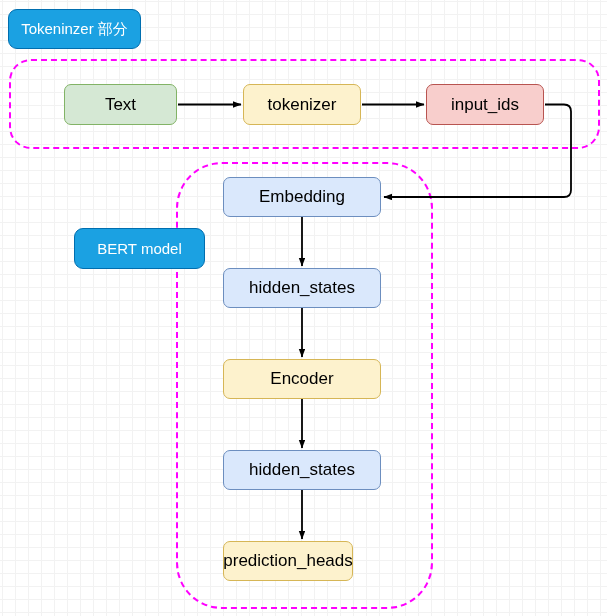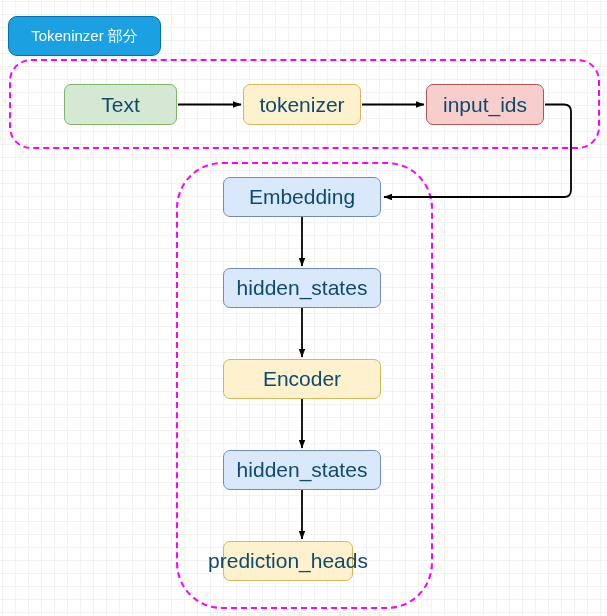--- a/index.html
+++ b/index.html
@@ -60,43 +60,42 @@
     font-size: 15px;
     display: flex;
     align-items: center;
     justify-content: center;
     box-sizing: border-box;
     white-space: nowrap;
   }
   #tag-tokenizer {
     left: 8px;
     top: 9px;
-    width: 153px;
+    width: 133px;
     height: 40px;
-    margin-top: 7px;
   }
   #tag-bert {
     left: 74px;
     top: 228px;
     width: 131px;
     height: 41px;
   }
 
   
   .node {
     position: absolute;
     box-sizing: border-box;
     border-radius: 7px;
     border-width: 1.4px;
     border-style: solid;
     display: flex;
     align-items: center;
     justify-content: center;
-    font-size: 21px;
-    color: #0c4a6e;
+    font-size: 17px;
+    color: #000000;
     white-space: nowrap;
   }
   .node.green  { background-color: #d5e8d4; border-color: #82b366; }
   .node.yellow { background-color: #fdf2cd; border-color: #d6b656; }
   .node.red    { background-color: #f8cecc; border-color: #b85450; }
   .node.blue   { background-color: #dae8fc; border-color: #6c8ebf; }
 
   #node-text            { left: 64px;  top: 84px;  width: 113px; height: 41px; }
   #node-tokenizer       { left: 243px; top: 84px;  width: 118px; height: 41px; }
   #node-input-ids       { left: 426px; top: 84px;  width: 118px; height: 41px; }
@@ -141,20 +140,21 @@
 
     <line x1="302" y1="308" x2="302" y2="357" stroke="#000000" stroke-width="1.8" marker-end="url(#arrowhead)"></line>
 
     <line x1="302" y1="399" x2="302" y2="448" stroke="#000000" stroke-width="1.8" marker-end="url(#arrowhead)"></line>
 
     <line x1="302" y1="490" x2="302" y2="539" stroke="#000000" stroke-width="1.8" marker-end="url(#arrowhead)"></line>
   </svg>
 
   <div class="tag" id="tag-tokenizer">Tokeninzer 部分</div>
 
+  <div class="tag" id="tag-bert">BERT model</div>
 
   <div class="node green" id="node-text">Text</div>
 
   <div class="node red" id="node-input-ids">input_ids</div>
 
   <div class="node yellow" id="node-tokenizer">tokenizer</div>
 
   <div class="node blue" id="node-embedding">Embedding</div>
 
   <div class="node blue" id="node-hidden-1">hidden_states</div>

